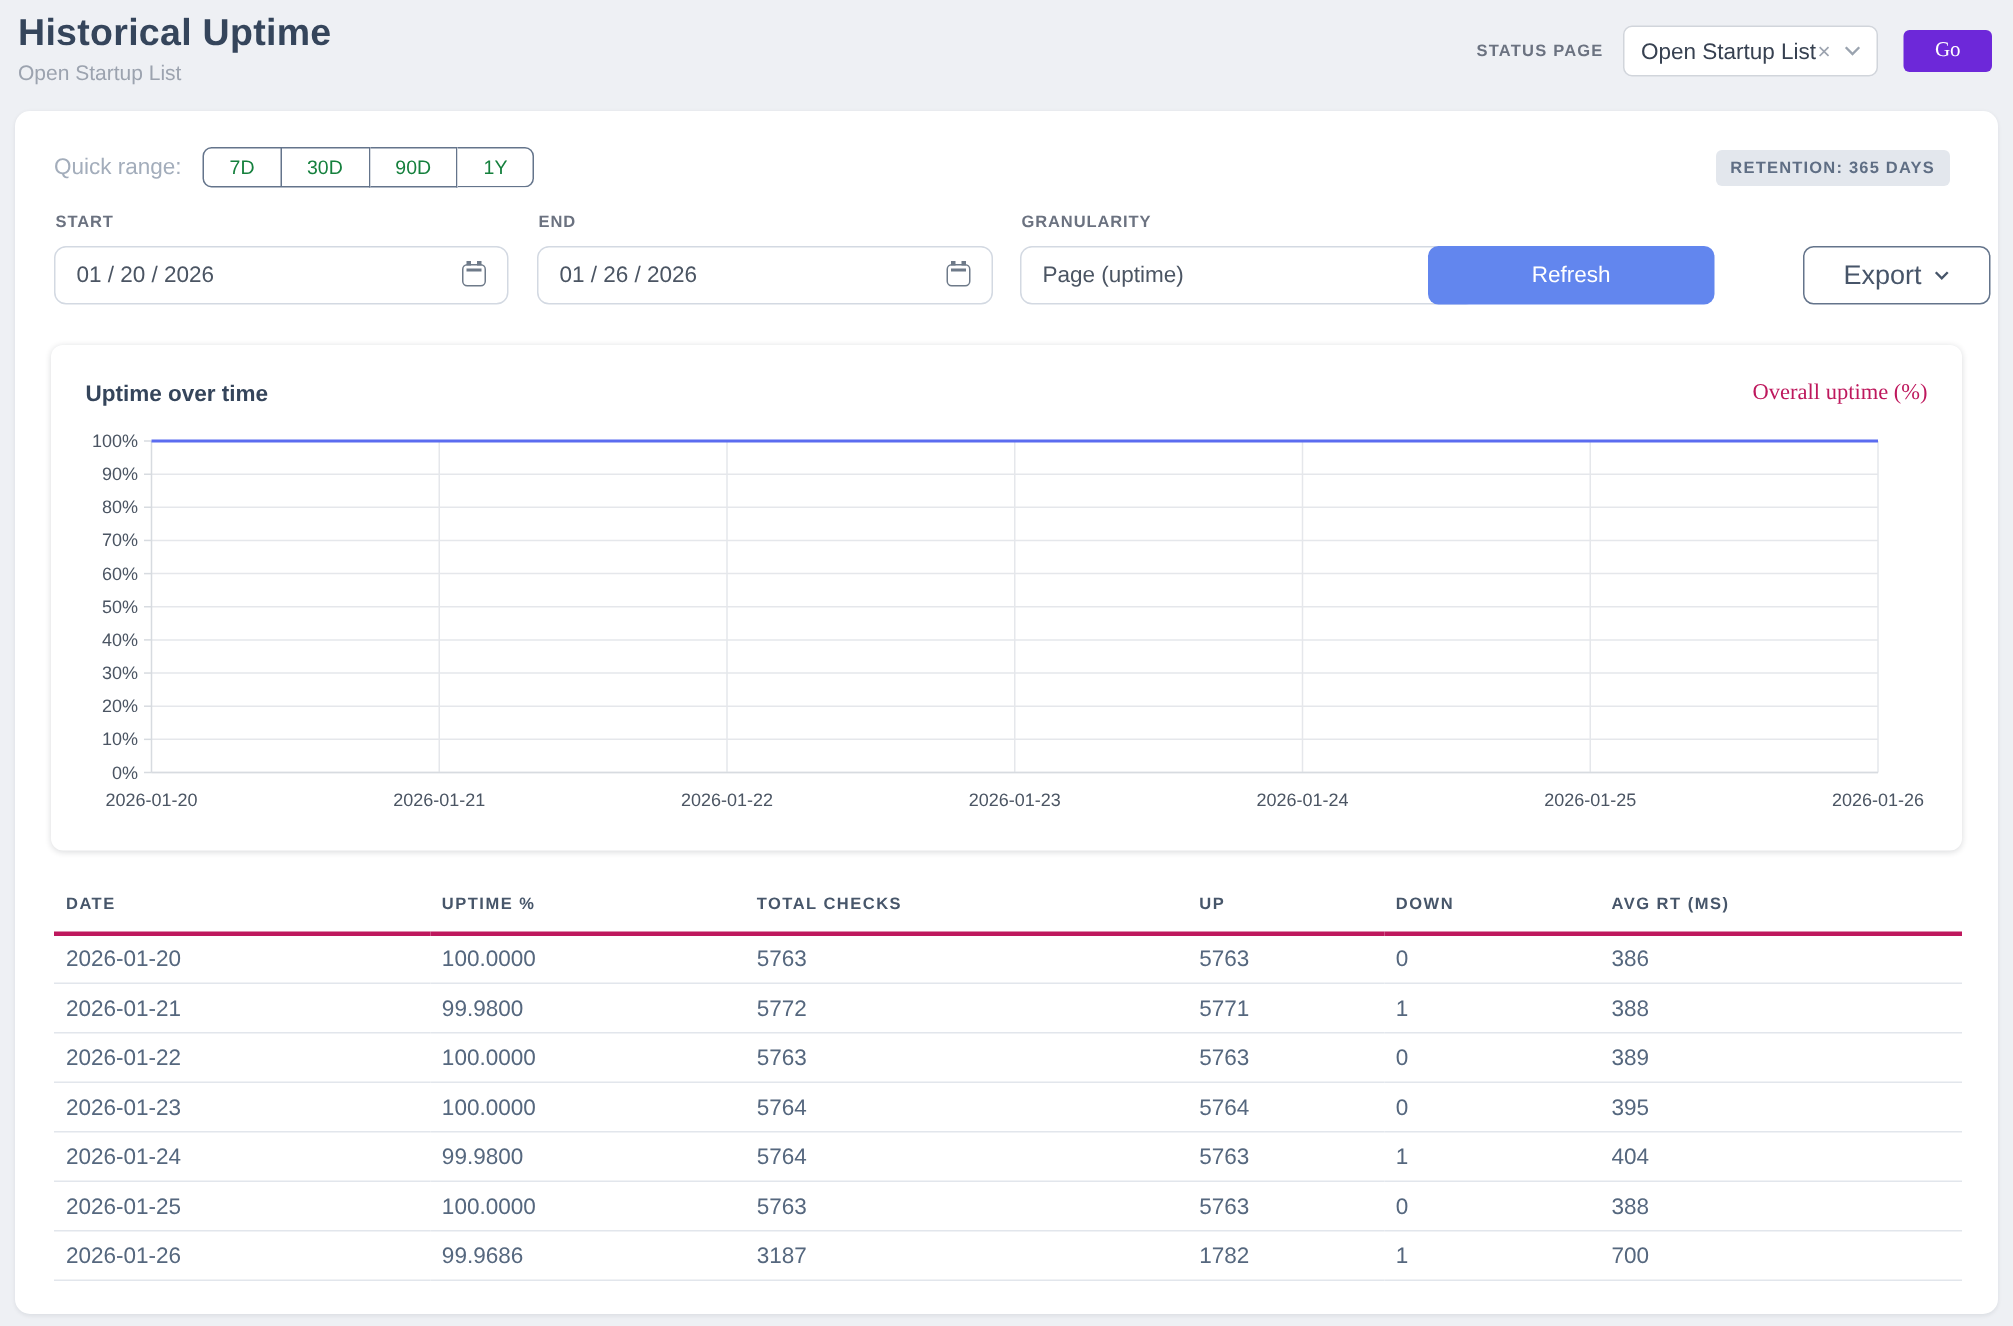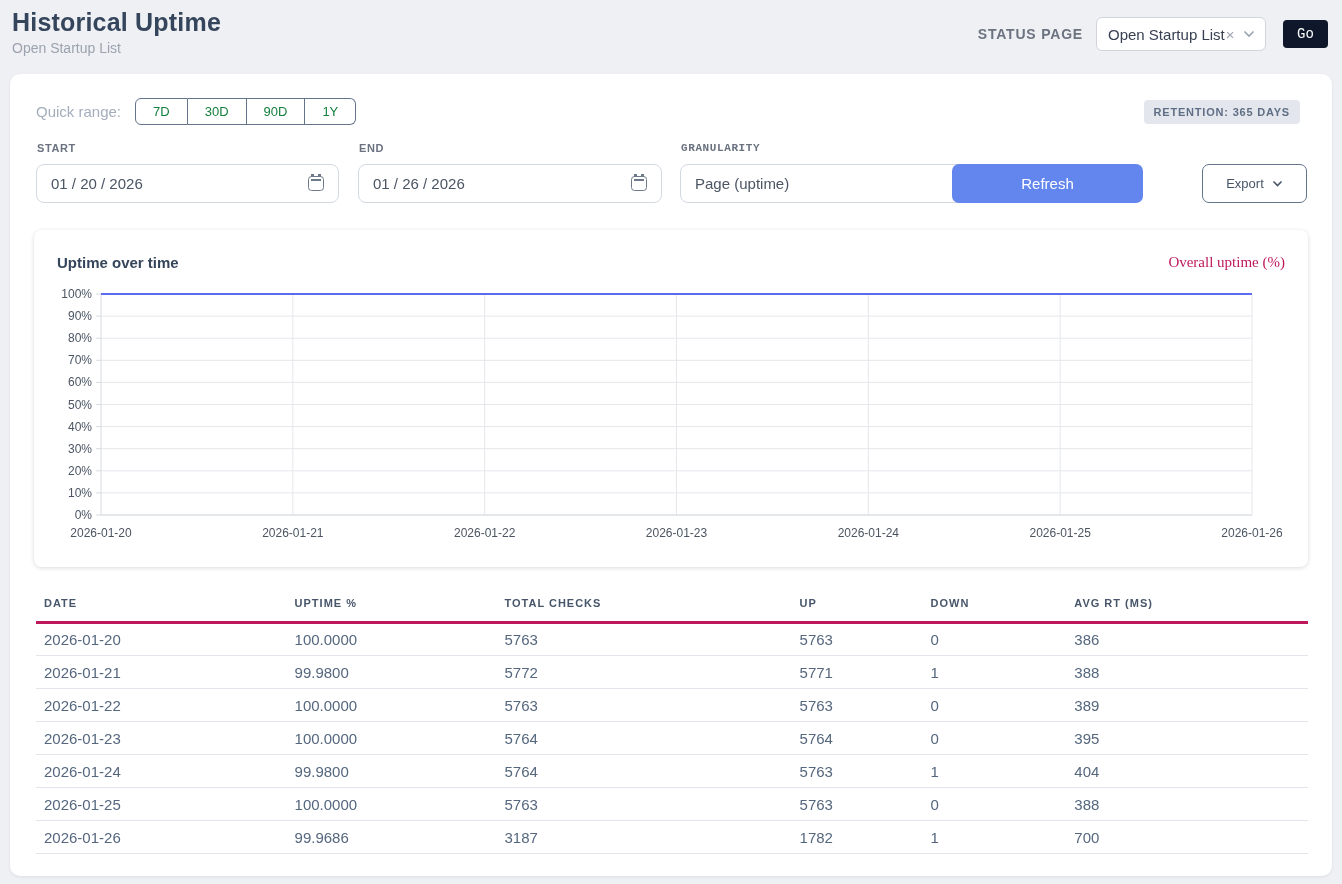--- a/index.html
+++ b/index.html
@@ -10,59 +10,59 @@
     font-family: "Liberation Sans", sans-serif;
     color: #4b5563;
     overflow: hidden;
   }
   .chev-svg { display:inline-block; }
   
   .page-header { position:absolute; left:12px; top:8px; }
   .page-title { font-size:25px; font-weight:700; color:#35455b; letter-spacing:0.2px; }
   .page-subtitle { font-size:14px; color:#9ca3af; margin-top:3px; }
   .header-right { position:absolute; right:14px; top:17px; display:flex; align-items:center; }
-  .statuspage-label { font-size:14px; font-weight:700; color:#6b7280; letter-spacing:0.8px; margin-right:13px; }
+  .statuspage-label { font-size:11px; font-weight:700; color:#6b7280; letter-spacing:0.8px; margin-right:13px; }
   .statuspage-select { width:170px; height:34px; background:#fff; border:1px solid #d1d5db; border-radius:6px;
       display:flex; align-items:center; padding:0 10px 0 11px; font-size:15px; color:#374151; }
   .statuspage-select .val { flex:0 0 auto; }
   .statuspage-select .clear { color:#9ca3af; font-size:15px; margin-left:1px; }
   .statuspage-select .chev { margin-left:auto; display:flex; align-items:center; }
-  .go-btn { margin-left:17px; width:45px; height:28px; background:#0f172a; color:#fff; border:none; border-radius:4px;
-      font-size:14px; font-family:Liberation Mono, monospace; }
+  .go-btn { margin-left:17px; width:59px; height:28px; background:#6d28d9; color:#fff; border:none; border-radius:4px;
+      font-size:14px; font-family:Liberation Serif, serif; }
   
   .main-card { position:absolute; left:10px; right:10px; top:74px; bottom:8px; background:#fff;
       border-radius:10px; box-shadow:0 1px 3px rgba(16,24,40,0.08); }
   
   .quick-row { position:absolute; left:26px; top:24px; display:flex; align-items:center; }
   .quick-label { font-size:15px; color:#a3adbb; margin-right:14px; }
   .seg-group { display:flex; }
   .seg-btn { height:27px; background:#fff; border:1px solid #64748b; border-left-width:0; padding:0 17px;
       font-size:13px; color:#15803d; font-family:inherit; display:flex; align-items:center; }
   .seg-btn:first-child { border-left-width:1px; border-radius:6px 0 0 6px; }
   .seg-btn:last-child { border-radius:0 6px 6px 0; }
   .retention-badge { position:absolute; right:32px; top:26px; background:#e3e7ed; color:#5f6e84;
       font-size:11px; font-weight:700; letter-spacing:0.8px; padding:6px 10px; border-radius:4px; }
   
   .field-label { position:absolute; top:68px; font-size:11px; font-weight:700; color:#6b7280; letter-spacing:0.6px; }
-  .lbl-start { left:27px; } .lbl-end { left:349px; } .lbl-gran { left:671px;font-family:Liberation Mono, monospace; }
+  .lbl-start { left:27px; } .lbl-end { left:349px; } .lbl-gran { left:671px; }
   .input-box { position:absolute; top:90px; height:39px; background:#fff; border:1px solid #d3d9e2; border-radius:8px;
       display:flex; align-items:center; padding:0 14px; font-size:15px; color:#4b5563; }
   .box-start { left:26px; width:303px; }
   .box-end   { left:348px; width:304px; }
   .box-gran  { left:670px; width:305px; }
   .input-box .cal { margin-left:auto; display:flex; align-items:center; }
   .input-box .chev { margin-left:auto; display:flex; align-items:center; }
   .cal-icon { display:inline-block; width:16px; height:15px; border:1.7px solid #6e7a89; border-radius:3.5px; position:relative; }
   .cal-icon:before { content:""; position:absolute; left:2px; right:2px; top:2.4px; height:1.7px; background:#6e7a89; }
   .cal-icon:after { content:""; position:absolute; width:2.6px; height:3.4px; background:#6e7a89; top:-3.4px; left:2.2px;
       box-shadow:7px 0 0 #6e7a89; }
   .refresh-btn { position:absolute; left:942px; top:90px; width:191px; height:39px; background:#6286ee; color:#fff;
       border:none; border-radius:7px; font-size:15px; font-family:inherit; }
-  .export-btn { position:absolute; left:1192px; top:90px; width:105px; height:39px; background:#fff; color:#475569;
-      border:1px solid #64748b; border-radius:7px; font-size:13px; font-family:inherit;
+  .export-btn { position:absolute; left:1192px; top:90px; width:125px; height:39px; background:#fff; color:#475569;
+      border:1px solid #64748b; border-radius:7px; font-size:18px; font-family:inherit;
       display:flex; align-items:center; justify-content:center; gap:8px; }
   
   .chart-card { position:absolute; left:24px; top:156px; width:1274px; height:337px; background:#fff;
       border-radius:8px; box-shadow:0 1px 4px rgba(16,24,40,0.16); }
   .chart-title { position:absolute; left:23px; top:24px; font-size:15px; font-weight:700; color:#35455b; }
   .chart-right-label { position:absolute; right:23px; top:24px; font-size:15px; color:#be185d;font-family:Liberation Serif, serif; }
   .chart-svg { position:absolute; left:0; top:0; }
   
   .uptime-table { position:absolute; left:26px; top:516px; width:1272px; border-collapse:collapse; table-layout:fixed; }
   .uptime-table th { text-align:left; font-size:11px; font-weight:700; letter-spacing:1px; color:#47566a;

